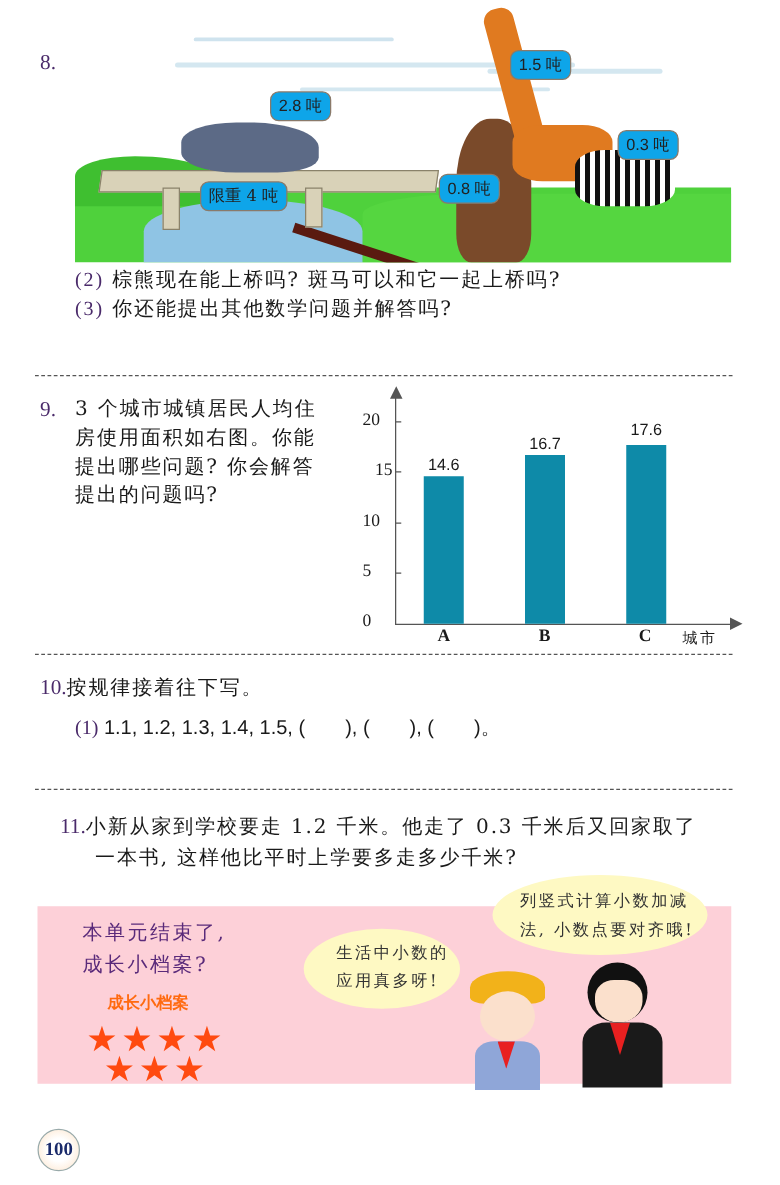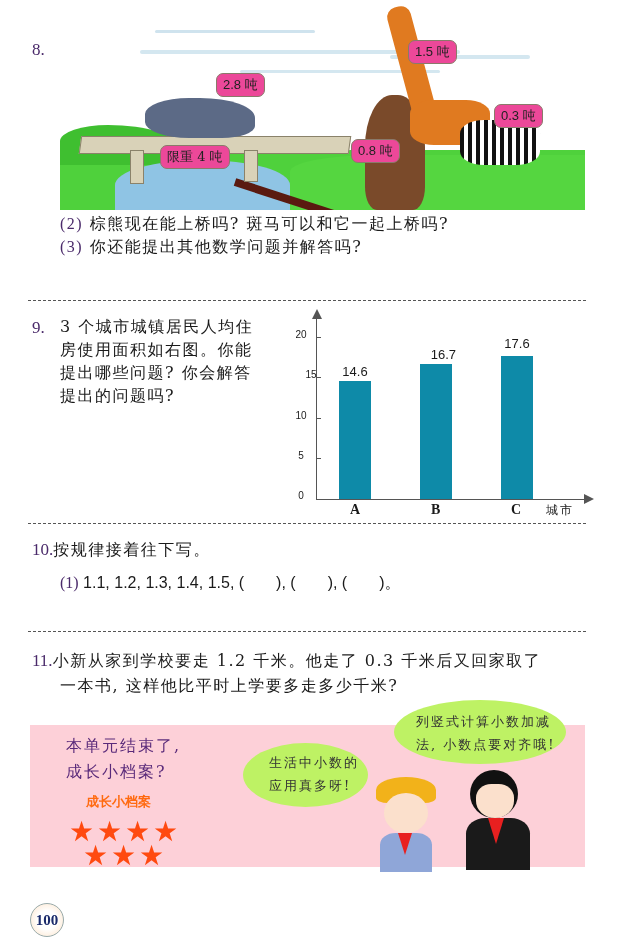--- a/index.html
+++ b/index.html
@@ -4,31 +4,31 @@
 <style>
   * { box-sizing: border-box; margin: 0; padding: 0; }
   body { width: 624px; height: 948px; background: #ffffff; position: relative; overflow: hidden;
          font-family: "DejaVu Serif", "Liberation Serif", serif; color: #1a1a1a; }
   .abs { position: absolute; }
   .qnum { color: #4a2a6a; font-family: "Liberation Serif", serif; font-size: 17px; }
   .sub-num { color: #4a2a6a; font-family: "Liberation Serif", serif; }
   .cn { font-family: "DejaVu Serif", serif; font-size: 16px; letter-spacing: 1.5px; }
   .dash { position: absolute; left: 28px; width: 558px; height: 0; border-top: 1px dashed #555; }
   .scene { position: absolute; left: 60px; top: 0; width: 525px; height: 210px; overflow: hidden; }
-  .tag { position: absolute; background: #ec4899; border: 1px solid #8a7a6a; border-radius: 7px;
+  .tag { position: absolute; background: #0ea5e9; border: 1px solid #8a7a6a; border-radius: 7px;
          font-family: "Liberation Sans", sans-serif; font-size: 13px; padding: 2px 6px; color: #222; }
   .sublist li { list-style: none; height: 23px; line-height: 23px; }
   .bar { position: absolute; background: #0e8aa8; width: 32px; }
   .bar-label { position: absolute; font-family: "Liberation Sans", sans-serif; font-size: 13px; width: 40px; text-align: center; }
-  .tick-label { position: absolute; font-family: Liberation Sans, sans-serif; font-size: 10px; width: 22px; text-align: center; }
+  .tick-label { position: absolute; font-family: Liberation Serif, serif; font-size: 14px; width: 22px; text-align: left; }
   .tick { position: absolute; width: 5px; height: 1px; background: #555; }
   .cat-label { position: absolute; font-family: "Liberation Serif", serif; font-size: 14px; font-weight: bold; }
   .seq { font-family: "Liberation Sans", sans-serif; font-size: 16px; }
   .pink { position: absolute; left: 30px; top: 725px; width: 555px; height: 142px; background: #fdd0d8; }
-  .bubble { position: absolute; background: #bef264; border-radius: 50%; font-size: 13px; color: #333; letter-spacing: 2px; line-height: 23px; }
+  .bubble { position: absolute; background: #fef9c3; border-radius: 50%; font-size: 13px; color: #333; letter-spacing: 2px; line-height: 23px; }
   .star { position: absolute; color: #ff4a10; font-size: 28px; line-height: 28px; }
 </style>
 </head>
 <body>
 
 <div class="abs qnum" style="left:32px;top:40px;">8.</div>
 
 <div class="scene">
 
   <div class="abs" style="left:95px;top:30px;width:160px;height:3px;background:#cfe3ee;border-radius:2px;"></div>
@@ -92,40 +92,40 @@
   <div class="tick-label" style="left:290px;top:329px;">20</div>
   <div class="tick-label" style="left:300px;top:369px;">15</div>
   <div class="tick-label" style="left:290px;top:410px;">10</div>
   <div class="tick-label" style="left:290px;top:450px;">5</div>
   <div class="tick-label" style="left:290px;top:490px;">0</div>
 
   <div class="bar" style="left:339px;top:381px;height:118px;"></div>
   <div class="bar" style="left:420px;top:364px;height:135px;"></div>
   <div class="bar" style="left:501px;top:356px;height:143px;"></div>
   <div class="bar-label" style="left:335px;top:364px;">14.6</div>
-  <div class="bar-label" style="left:416px;top:347px;text-align:right;">16.7</div>
+  <div class="bar-label" style="left:416px;top:347px;">16.7</div>
   <div class="bar-label" style="left:497px;top:336px;">17.6</div>
   <div class="cat-label" style="left:350px;top:502px;">A</div>
   <div class="cat-label" style="left:431px;top:502px;">B</div>
   <div class="cat-label" style="left:511px;top:502px;">C</div>
   <div class="abs" style="left:546px;top:502px;font-size:12px;letter-spacing:2px;">城市</div>
 </div>
 
 <div class="dash" style="top:523px;"></div>
 
 <div class="abs" style="left:32px;top:540px;">
   <span class="qnum">10.</span><span class="cn">按规律接着往下写。</span>
 </div>
 <div class="abs seq" style="left:60px;top:570px;line-height:25px;">
   <div><span class="sub-num">(1)</span> <span>1.1, 1.2, 1.3, 1.4, 1.5, (　　), (　　), (　　)。</span></div>
 </div>
 
 <div class="dash" style="top:631px;"></div>
 
-<div class="abs" style="left:32px;top:648px;line-height:25px;">
+<div class="abs" style="left:48px;top:648px;line-height:25px;">
   <div><span class="qnum">11.</span><span class="cn">小新从家到学校要走 1.2 千米。他走了 0.3 千米后又回家取了</span></div>
   <div class="cn" style="padding-left:28px;">一本书, 这样他比平时上学要多走多少千米?</div>
 </div>
 
 <div class="pink"></div>
 <div class="abs" style="left:66px;top:733px;color:#5a2a7a;font-size:16px;letter-spacing:2px;line-height:26px;">
   <div>本单元结束了,</div>
   <div>成长小档案?</div>
 </div>
 <div class="abs" style="left:86px;top:793px;color:#ff6a10;font-family:'DejaVu Sans',sans-serif;font-weight:bold;font-size:13px;">成长小档案</div>

